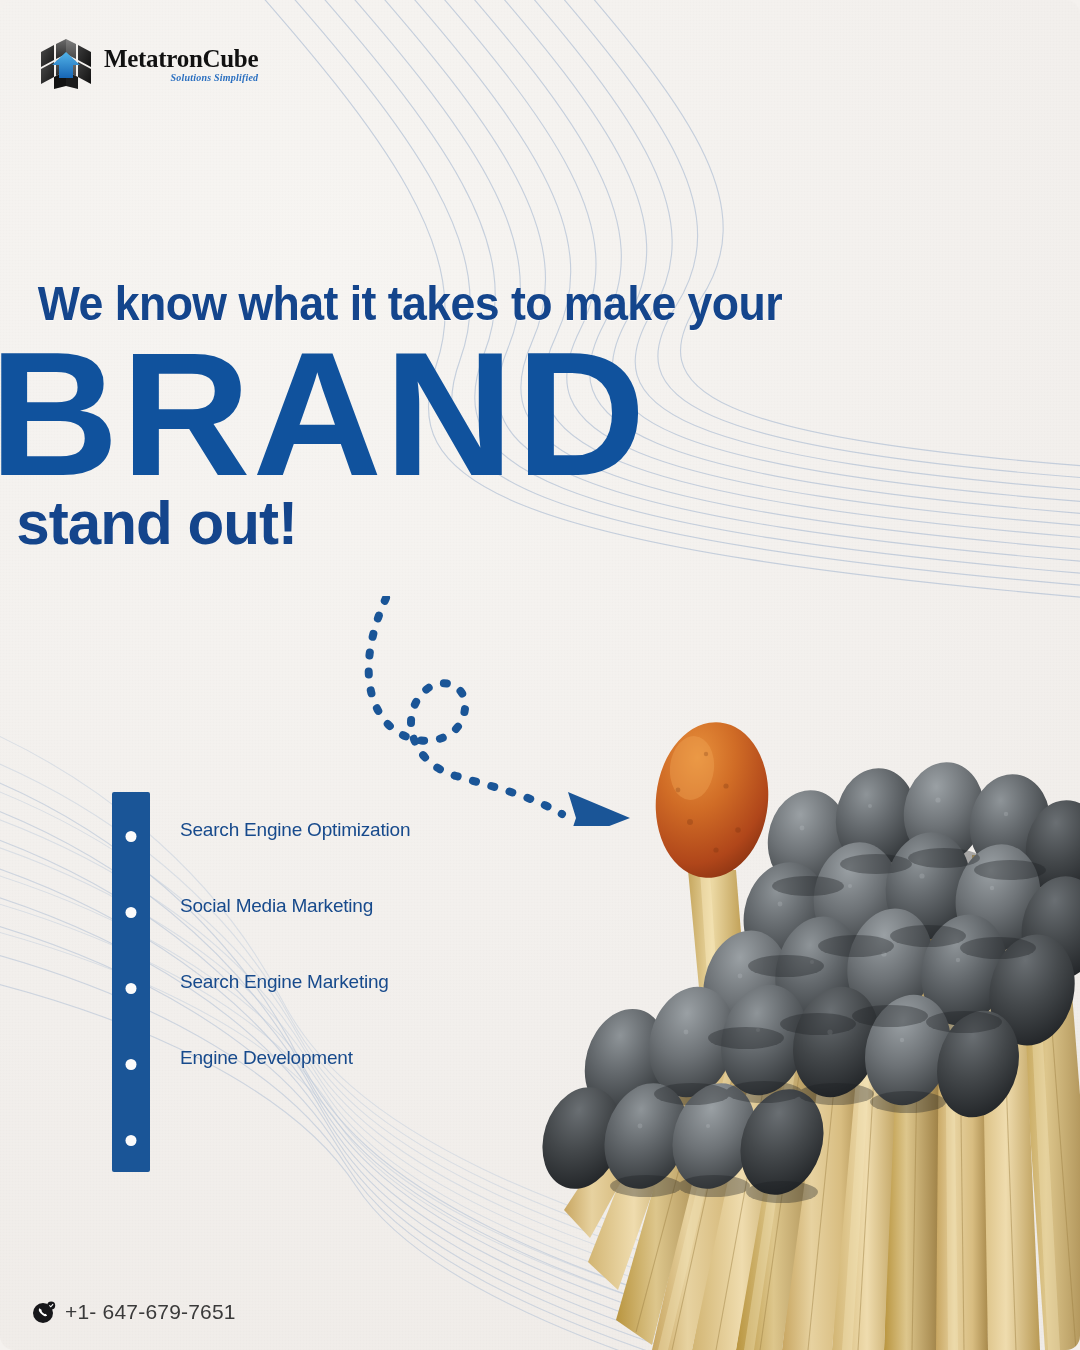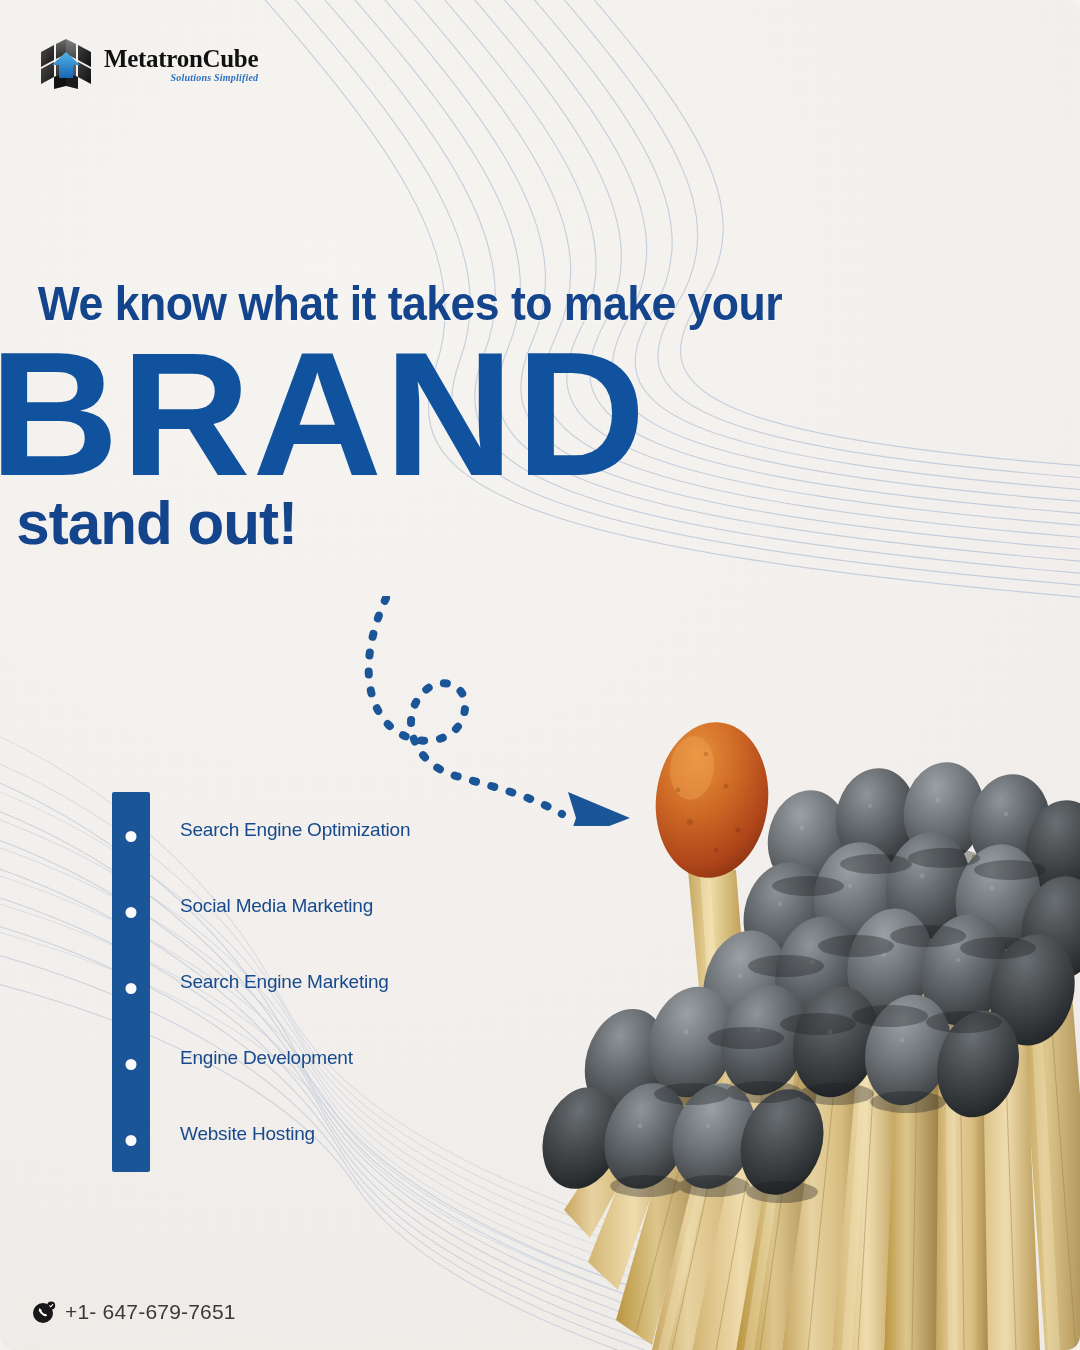--- a/index.html
+++ b/index.html
@@ -383,23 +383,20 @@
       </div>
       <div class="list-item">
         <span>Social Media Marketing</span>
       </div>
       <div class="list-item">
         <span>Search Engine Marketing</span>
       </div>
       <div class="list-item">
         <span>Engine Development</span>
       </div>
-      <div class="list-item">
-        <span>Website Hosting</span>
-      </div>
     </div>
   </div>
 
   <div class="footer">
     <div class="f-row">
       <span class="f-ico">
         <svg viewBox="0 0 24 24" width="24" height="24">
           <circle cx="11" cy="13" r="10" fill="#17171a"></circle>
           <path d="M7.4,8.3 C6.6,9.1 6.6,10.6 7.6,12.1 C8.8,13.9 10.6,15.3 12.2,15.9
                    C13.5,16.4 14.6,16.2 15.2,15.5 L13.6,13.8 C13.2,14.1 12.7,14.1 12.2,13.8

